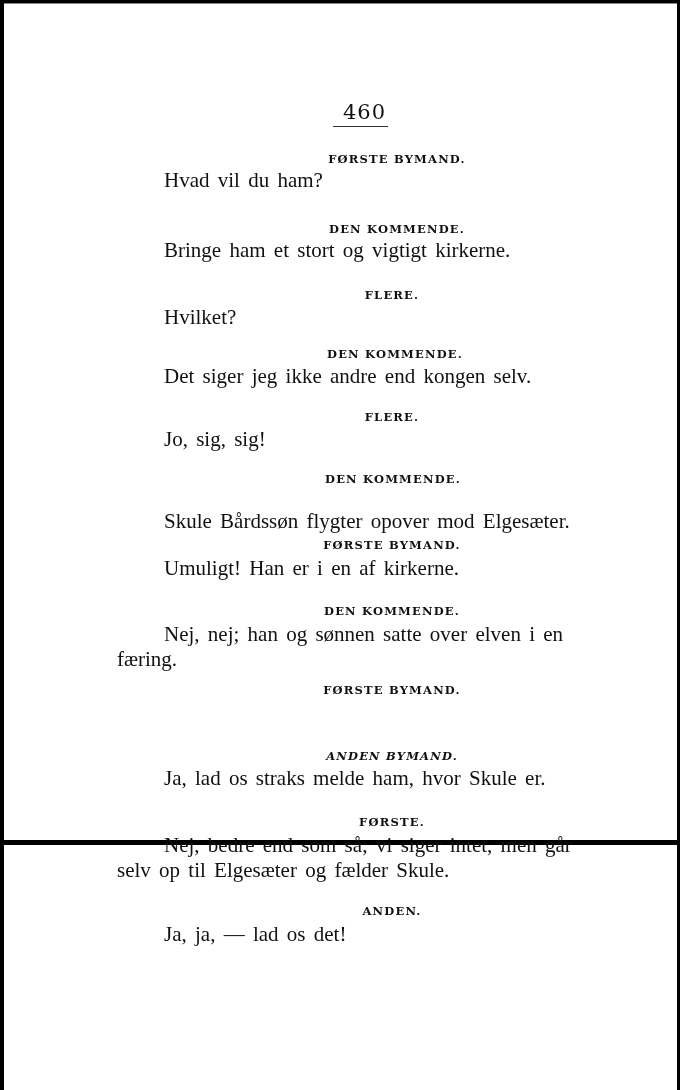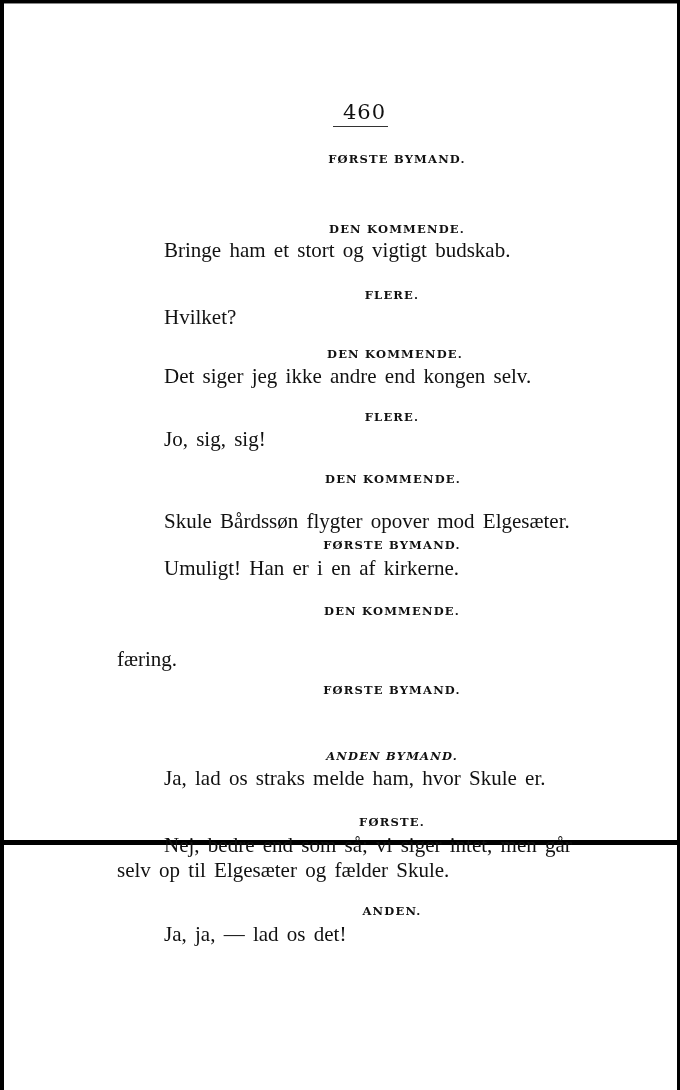--- a/index.html
+++ b/index.html
@@ -24,40 +24,42 @@
 <div class="page">
   <div class="edge-top"></div>
   <div class="edge-left"></div>
   <div class="edge-right"></div>
   <div class="edge-bottom"></div>
 
   <div class="pagenum">460</div>
   <div class="pagenum-rule"></div>
 
   <div class="speaker" style="left:362px;top:152px;">FØRSTE BYMAND.</div>
+  <div class="line" style="left:164px;top:168px;">Hvad vil du ham?</div>
 
   <div class="speaker" style="left:362px;top:222px;">DEN KOMMENDE.</div>
-  <div class="line" style="left:164px;top:238px;">Bringe ham et stort og vigtigt budskab.</div>
+  <div class="line" style="left:164px;top:238px;">Bringe ham et stort og vigtigt kirkerne.</div>
 
   <div class="speaker" style="left:357px;top:288px;">FLERE.</div>
   <div class="line" style="left:164px;top:305px;">Hvilket?</div>
 
   <div class="speaker" style="left:360px;top:347px;">DEN KOMMENDE.</div>
   <div class="line" style="left:164px;top:364px;">Det siger jeg ikke andre end kongen selv.</div>
 
   <div class="speaker" style="left:357px;top:410px;">FLERE.</div>
   <div class="line" style="left:164px;top:427px;">Jo, sig, sig!</div>
 
   <div class="speaker" style="left:358px;top:472px;">DEN KOMMENDE.</div>
   <div class="line" style="left:164px;top:489px;margin-top:20px;">Skule Bårdssøn flygter opover mod Elgesæter.</div>
 
   <div class="speaker" style="left:357px;top:538px;">FØRSTE BYMAND.</div>
   <div class="line" style="left:164px;top:556px;">Umuligt! Han er i en af kirkerne.</div>
 
   <div class="speaker" style="left:357px;top:604px;">DEN KOMMENDE.</div>
+  <div class="line" style="left:164px;top:622px;">Nej, nej; han og sønnen satte over elven i en</div>
   <div class="line" style="left:117px;top:647px;text-align:right;">færing.</div>
 
   <div class="speaker" style="left:357px;top:683px;">FØRSTE BYMAND.</div>
 
   <div class="speaker" style="left:357px;top:749px;font-style:italic;">ANDEN BYMAND.</div>
   <div class="line" style="left:164px;top:766px;">Ja, lad os straks melde ham, hvor Skule er.</div>
 
   <div class="speaker" style="left:357px;top:815px;">FØRSTE.</div>
   <div class="line" style="left:117px;top:858px;">selv op til Elgesæter og fælder Skule.</div>
   <div class="line" style="left:164px;top:833px;">Nej, bedre end som så; vi siger intet, men går</div>

